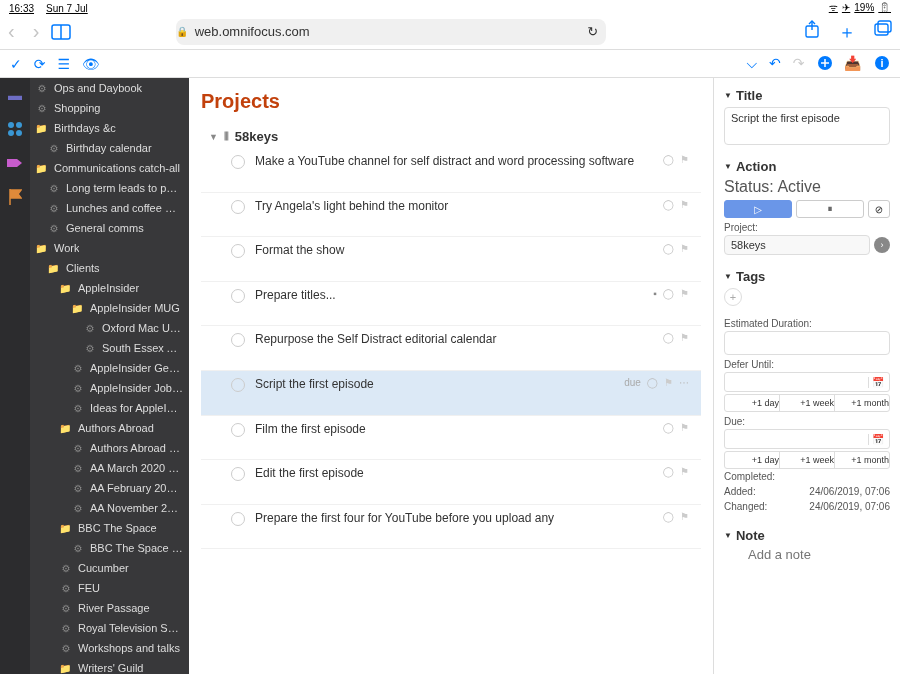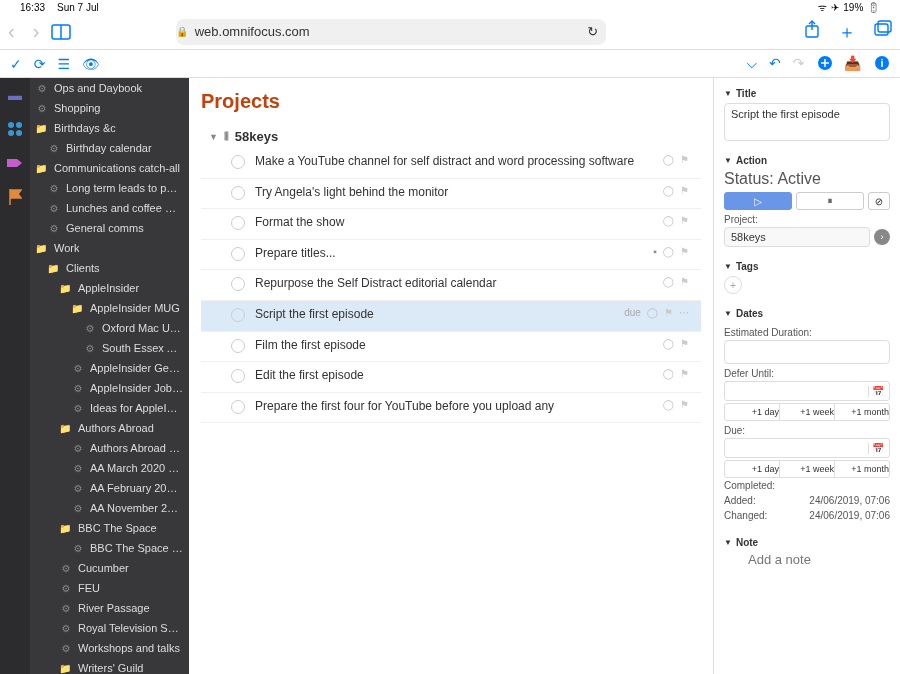--- a/index.html
+++ b/index.html
@@ -1,19 +1,19 @@
 <!DOCTYPE html>
 <html><head>
 <meta charset="utf-8">
 <style>
 * { margin: 0; padding: 0; box-sizing: border-box; font-family: -apple-system, BlinkMacSystemFont, "Helvetica Neue", sans-serif; }
 body { width: 900px; height: 674px; overflow: hidden; background: #fff; }
 
 
-.status-bar { height: 14px; background: #fff; display: flex; justify-content: space-between; align-items: center; padding: 0 20px; font-size: 10px; color: #000; }
+.status-bar { height: 14px; background: #fff; display: flex; justify-content: space-between; align-items: flex-end; padding: 0 9px; font-size: 10px; color: #000; text-decoration: underline; }
 .status-left { display: flex; gap: 12px; }
 .status-right { display: flex; align-items: center; gap: 4px; }
 
 
 .browser-bar { height: 36px; background: #fff; border-bottom: 1px solid #ddd; display: flex; align-items: center; padding: 0 8px; gap: 12px; }
 .nav-arrows { display: flex; gap: 18px; }
 .nav-arrow { color: #007aff; font-size: 20px; cursor: pointer; }
 .nav-arrow.disabled { color: #c4c4c4; }
 .book-icon { color: #007aff; font-size: 18px; }
 .url-bar { flex: 1; max-width: 430px; margin: 0 auto; background: #f0f0f0; border-radius: 8px; height: 26px; display: flex; align-items: center; justify-content: center; gap: 6px; font-size: 13px; color: #333; }
@@ -46,32 +46,32 @@
 .indent-0 { padding-left: 6px; }
 .indent-1 { padding-left: 18px; }
 .indent-2 { padding-left: 30px; }
 .indent-3 { padding-left: 42px; }
 .indent-4 { padding-left: 54px; }
 
 
 .project-list { flex: 1; background: #fff; overflow-y: auto; padding: 8px 12px; border-right: 1px solid #ddd; }
 .list-title { font-size: 20px; font-weight: 600; color: #c2410c; padding: 4px 0 12px 0; }
 .group-header { display: flex; align-items: center; gap: 6px; font-size: 13px; font-weight: 600; color: #333; padding: 4px 8px; }
-.task-row { display: flex; align-items: flex-start; padding: 6px 12px 8px 30px; border-bottom: 1px solid #f0f0f0; gap: 10px; font-size: 12px; color: #333; }
+.task-row { display: flex; align-items: flex-start; padding: 6px 12px 22px 30px; border-bottom: 1px solid #f0f0f0; gap: 10px; font-size: 12px; color: #333; }
 .task-row.selected { background: #dce9f6; }
 .task-circle { width: 14px; height: 14px; border: 1.5px solid #ccc; border-radius: 50%; flex-shrink: 0; margin-top: 1px; }
 .task-title { flex: 1; line-height: 1.3; }
 .task-meta { display: flex; gap: 6px; align-items: center; color: #bbb; font-size: 10px; }
 .flag-outline { color: #ccc; }
 .due-label { color: #aaa; font-size: 10px; }
 
 
 .inspector { width: 186px; background: #fff; padding: 8px 10px; overflow-y: auto; font-size: 11px; color: #333; }
 .ins-section { margin-bottom: 12px; }
-.ins-header { font-weight: 600; font-size: 10px; padding: 2px 0 4px 0; display: flex; align-items: center; gap: 4px; }
+.ins-header { font-weight: 600; font-size: 13px; padding: 2px 0 4px 0; display: flex; align-items: center; gap: 4px; }
 .ins-header::before { content: "▼"; font-size: 8px; }
 .ins-input { width: 100%; border: 1px solid #ddd; border-radius: 4px; padding: 4px 6px; font-size: 11px; min-height: 24px; }
 .ins-title-box { min-height: 38px; }
 .ins-label { font-size: 10px; color: #555; margin: 4px 0 2px 0; }
 .status-row { display: flex; gap: 4px; margin-top: 4px; }
 .status-btn { flex: 1; height: 18px; border: 1px solid #ccc; border-radius: 3px; display: flex; align-items: center; justify-content: center; font-size: 10px; }
 .status-btn.active { background: #6a96e8; color: #fff; border-color: #6a96e8; }
 .status-btn.small { flex: 0 0 22px; }
 .project-row { display: flex; gap: 4px; align-items: center; }
 .project-select { flex: 1; border: 1px solid #ddd; border-radius: 4px; padding: 3px 6px; font-size: 11px; background: #f8f8f8; }
@@ -419,21 +419,20 @@
         <div class="goto-arrow">›</div>
       </div>
     </div>
 
     <div class="ins-section">
       <div class="ins-header">Tags</div>
       <div class="tag-add">+</div>
     </div>
 
     <div class="ins-section">
-      <div class="ins-header">Dates</div>
       <div class="ins-label">Estimated Duration:</div>
       <input class="ins-input" style="">
       <div class="ins-label">Defer Until:</div>
       <div class="date-input-row">
           <input style="">
           <span class="cal-icon">📅</span>
         </div>
       <div class="date-buttons">
         <div class="date-btn">+1 day</div>
         <div class="date-btn">+1 week</div>

